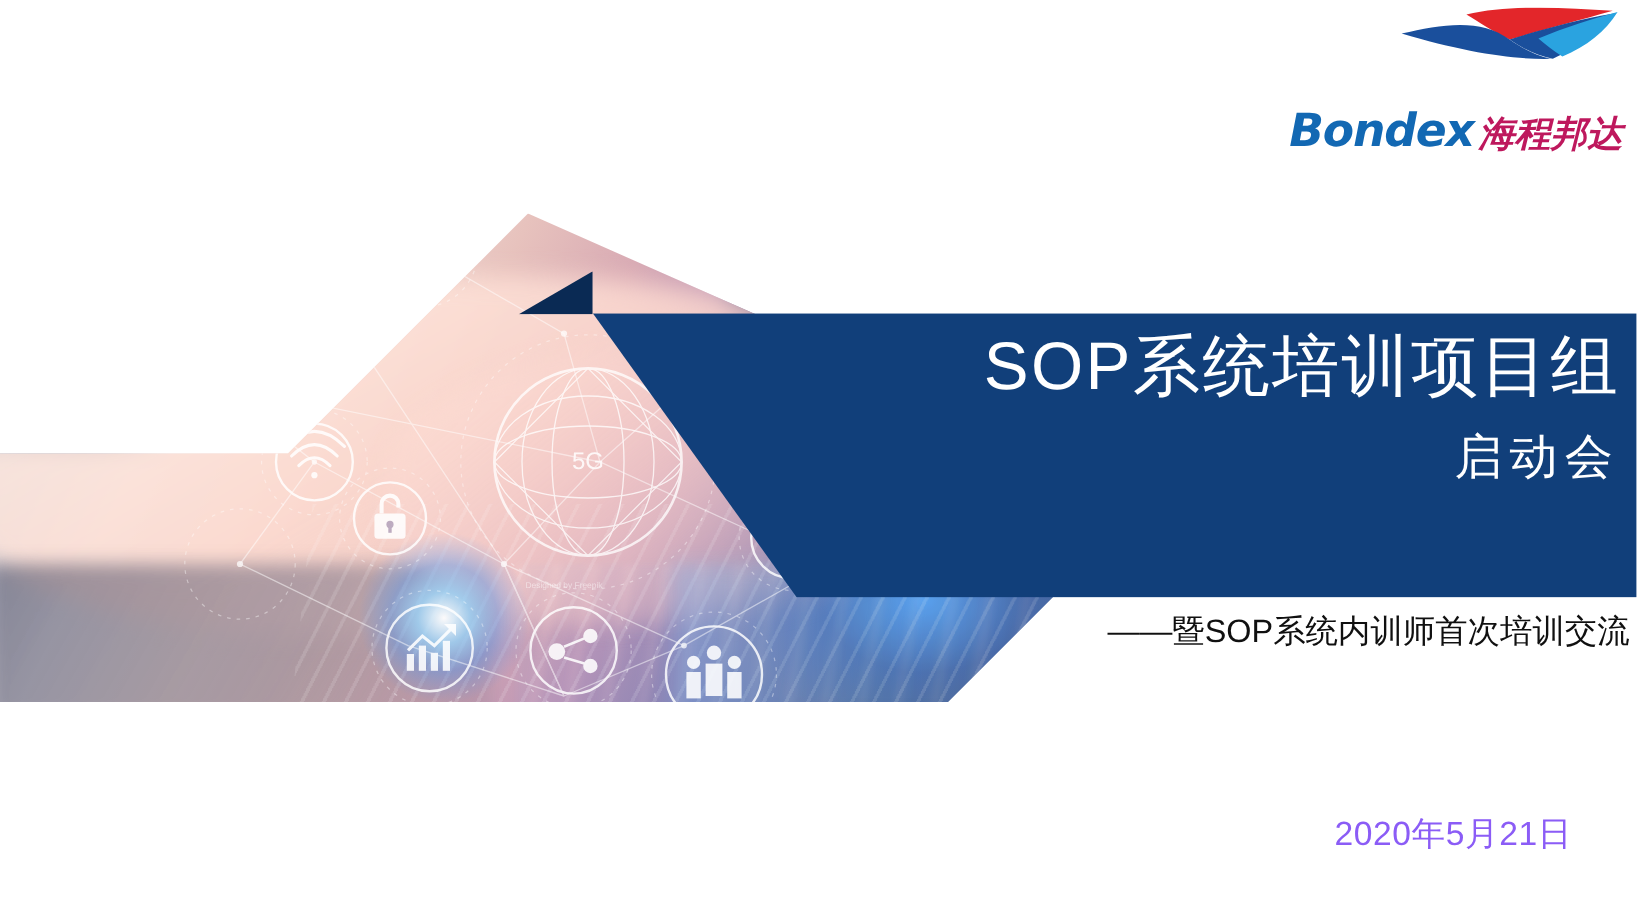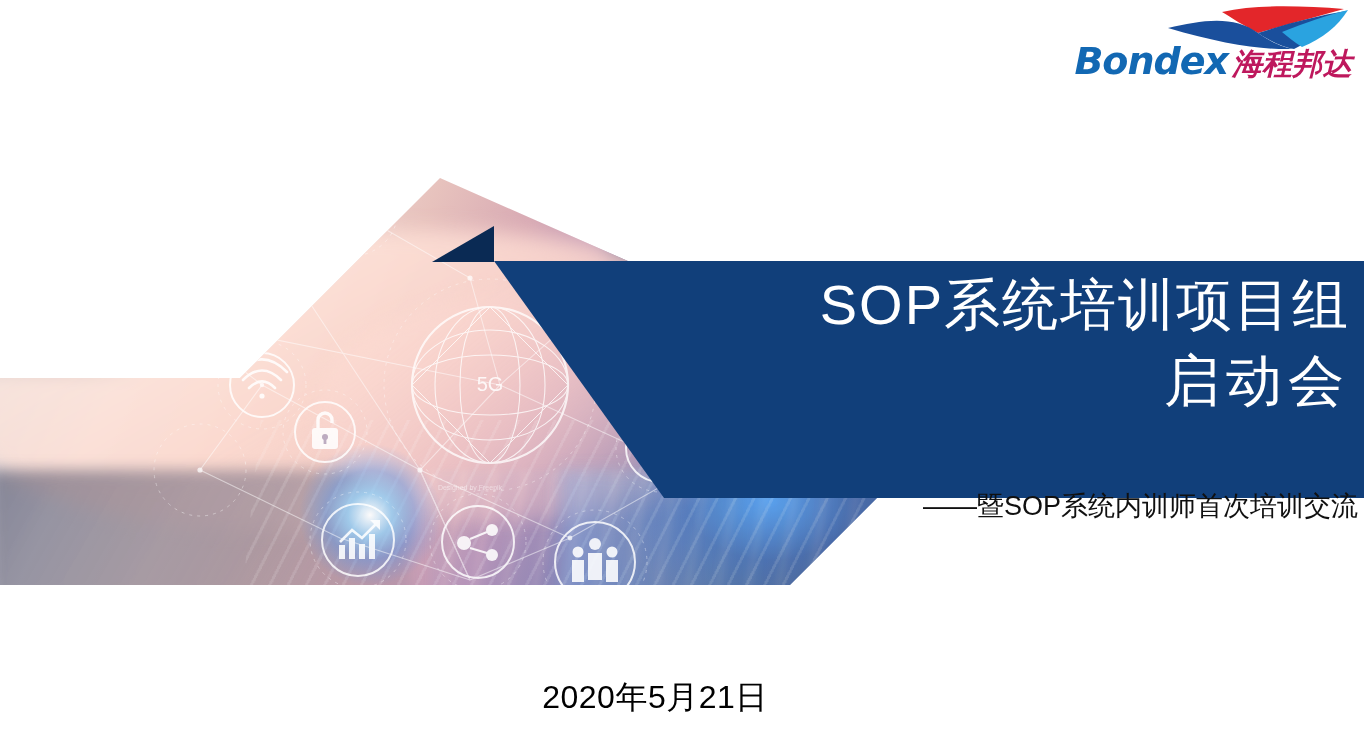--- a/index.html
+++ b/index.html
@@ -44,20 +44,21 @@
     gap: 4px;
   }
   .logo-en {
     font-family: "DejaVu Sans", sans-serif;
     font-weight: bold;
     font-style: italic;
     font-size: 38px;
     letter-spacing: -1px;
     color: #1268b3;
     line-height: 1;
+    margin-top: 48px;
   }
   .logo-cn {
     font-family: "DejaVu Sans", sans-serif;
     font-weight: bold;
     font-style: italic;
     font-size: 30px;
     letter-spacing: 0px;
     color: #be185d;
     line-height: 1;
   }
@@ -223,46 +224,46 @@
     text-align: right;
     color: #ffffff;
   }
   .banner-title .line1 {
     font-size: 56px;
     line-height: 74px;
     letter-spacing: 2px;
     white-space: nowrap;
   }
   .banner-title .line2 {
-    font-size: 56px;
+    font-size: 40px;
     line-height: 78px;
     letter-spacing: 6px;
     white-space: nowrap;
   }
 
   
   .subtitle {
     position: absolute;
     right: 6px;
-    top: 488px;
+    top: 508px;
     font-size: 27px;
     color: #101010;
     letter-spacing: 0px;
     white-space: nowrap;
   }
 
   
   .date-line {
     position: absolute;
     left: 0;
     top: 676px;
     width: 1310px;
-    text-align: center;
-    font-size: 32px;
-    color: #000000;
+    text-align: right;
+    font-size: 28px;
+    color: #8b5cf6;
     letter-spacing: 0.5px;
   }
 </style>
 </head>
 <body>
 
 <div class="slide">
 
   <div class="photo-band">
     <div class="photo-inner">

